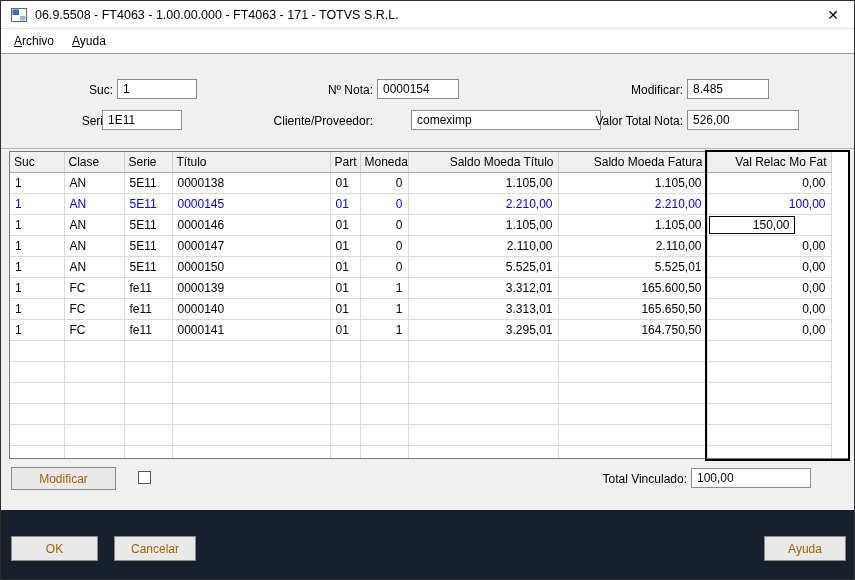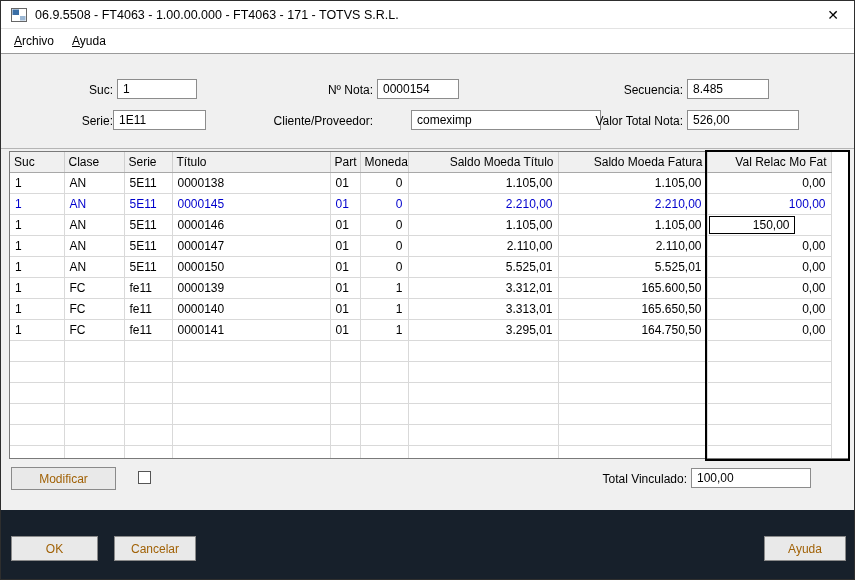--- a/index.html
+++ b/index.html
@@ -87,25 +87,25 @@
     <span class="menu-item">Ayuda</span>
   </div>
 
   <div class="form-area">
     <span class="flabel" style="left:12px;top:28px;width:100px;">Suc:</span>
     <div class="field" style="left:116px;top:25px;width:80px;">1</div>
 
     <span class="flabel" style="left:272px;top:28px;width:100px;">Nº Nota:</span>
     <div class="field" style="left:376px;top:25px;width:82px;">0000154</div>
 
-    <span class="flabel" style="left:582px;top:28px;width:100px;">Secuencia:</span>
+    <span class="flabel" style="left:582px;top:28px;width:100px;">Modificar:</span>
     <div class="field" style="left:686px;top:25px;width:82px;">8.485</div>
 
     <span class="flabel" style="left:12px;top:59px;width:100px;">Serie:</span>
-    <div class="field" style="left:112px;top:56px;width:93px;">1E11</div>
+    <div class="field" style="left:101px;top:56px;width:80px;">1E11</div>
 
     <span class="flabel" style="left:252px;top:59px;width:120px;">Cliente/Proveedor:</span>
     <div class="field" style="left:376px;top:56px;width:190px;margin-left:34px;">comeximp</div>
 
     <span class="flabel" style="left:582px;top:59px;width:100px;">Valor Total Nota:</span>
     <div class="field" style="left:686px;top:56px;width:112px;">526,00</div>
   </div>
 
   <div class="grid-wrap">
     <table class="grid">

